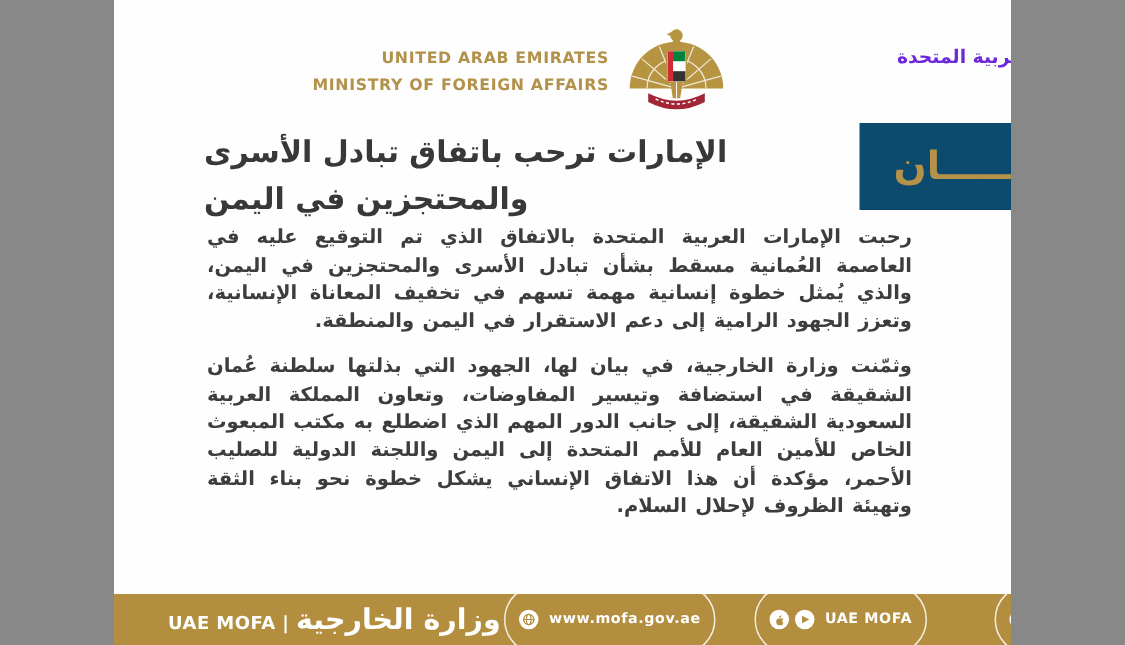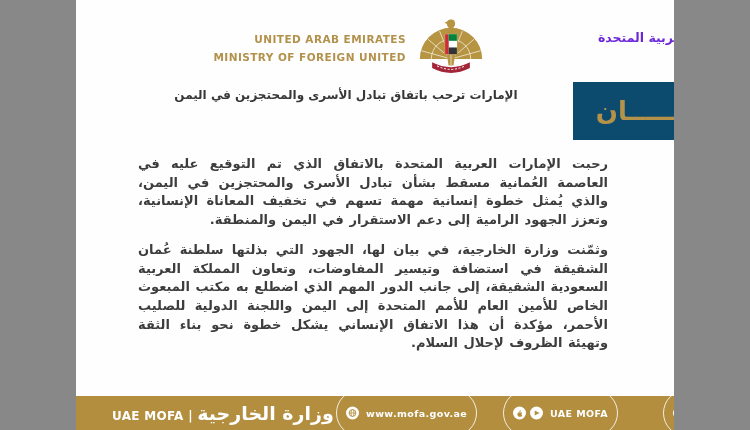--- a/index.html
+++ b/index.html
@@ -11,26 +11,26 @@
           color:#b2914a;font-size:10.5px;font-weight:bold;letter-spacing:.45px;line-height:1.7;}
   .emblem{position:absolute;left:334px;top:13px;width:82px;height:64px;}
   .hdr-ar{position:absolute;left:424px;top:27px;width:244px;direction:rtl;text-align:right;
           color:#6d28d9;font-size:12.5px;font-weight:bold;line-height:1.75;}
 
   
   .label-box{position:absolute;left:497px;top:82px;width:160px;height:58px;background:#0c4a6e;
              display:flex;align-items:center;justify-content:center;}
   .label-box span{color:#b5924a;font-size:26px;font-weight:bold;direction:rtl;}
   .gold-bar{position:absolute;left:657px;top:83px;width:28px;height:56px;background:#b79441;border-radius:5px;}
-  .title{position:absolute;left:60px;top:86px;width:420px;margin:0;direction:rtl;text-align:center;
-         color:#383838;font-size:12px;font-weight:bold;line-height:1.55;}
+  .title{position:absolute;left:60px;top:86px;width:420px;margin:0;direction:rtl;text-align:left;
+         color:#383838;font-size:20px;font-weight:bold;line-height:1.55;}
 
   
   .body-text{position:absolute;left:62px;right:66px;top:150px;height:240px;overflow:hidden;}
-  .body-text p{margin:5px 0 12px 0;direction:rtl;text-align:justify;color:#3d3d3d;
+  .body-text p{margin:0 0 12px 0;direction:rtl;text-align:justify;color:#3d3d3d;
                font-size:13px;font-weight:bold;line-height:1.43;word-spacing:1px;}
 
   
   .footer{position:absolute;left:0;bottom:0;width:750px;height:34px;background:#b28e3e;}
   .brand{position:absolute;left:36px;top:50%;transform:translateY(-50%);color:#fff;
          font-size:12px;font-weight:bold;letter-spacing:.3px;white-space:nowrap;}
   .brand .ar{font-size:19px;margin-top:20px;}
   .pill{position:absolute;top:50%;transform:translateY(-50%);height:21px;display:flex;align-items:center;
         gap:4px;padding:12px 9px;border:1px solid rgba(255,255,255,.85);border-radius:999px;
         color:#fff;font-size:9.5px;font-weight:bold;letter-spacing:.4px;white-space:nowrap;cursor:pointer;}
@@ -42,21 +42,21 @@
   .icn .g{color:#b28e3e;font-size:8px;font-weight:bold;line-height:1;}
   .pill .txt{margin-left:3px;}
 </style>
 </head>
 <body>
 
 <div class="page">
 
   <div class="hdr-en">
     <div>UNITED ARAB EMIRATES</div>
-    <div>MINISTRY OF FOREIGN UNITED</div>
+    <div>MINISTRY OF FOREIGN AFFAIRS</div>
   </div>
 
   <div class="emblem">
     <svg viewBox="0 0 100 78" width="82" height="64" aria-hidden="true">
 
       <path d="M50 56 L12 56 A38 38 0 0 1 50 18 Z" fill="#b79441"></path>
       <path d="M50 56 L88 56 A38 38 0 0 0 50 18 Z" fill="#b79441"></path>
       <g stroke="#fefefe" stroke-width="1" opacity="0.8">
         <line x1="50" y1="56" x2="14" y2="46"></line>
           <line x1="50" y1="56" x2="22" y2="32"></line>

